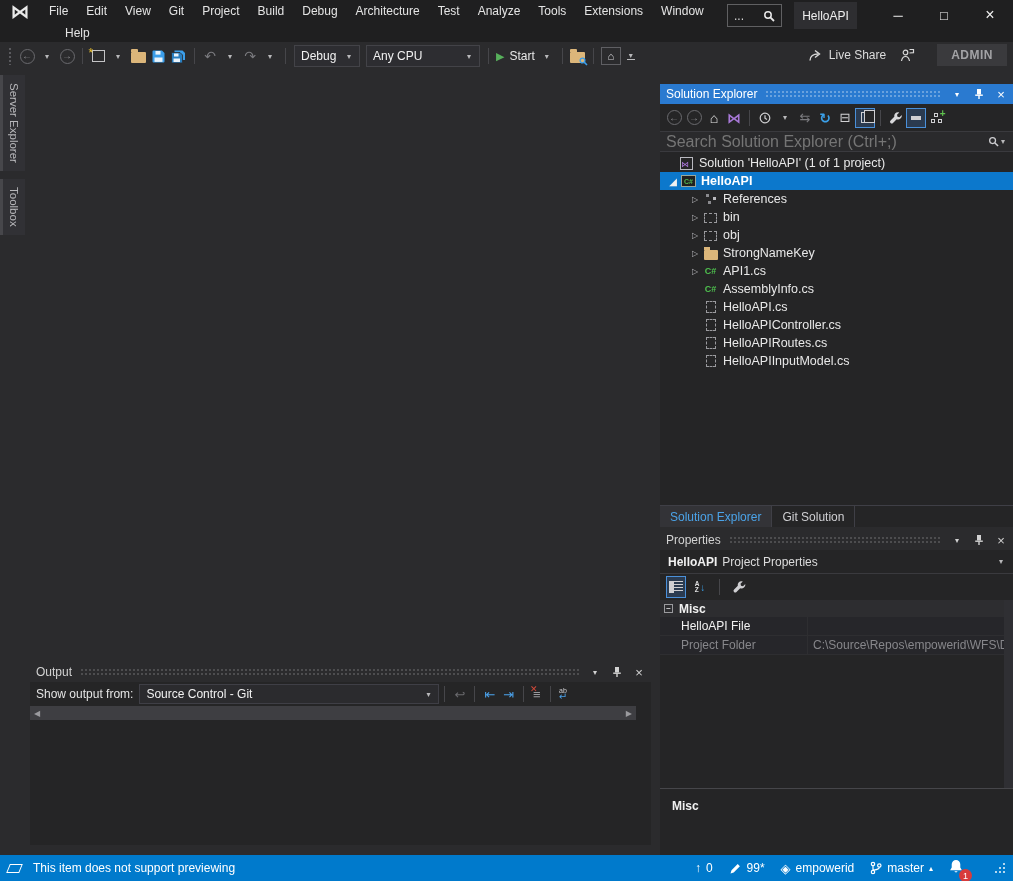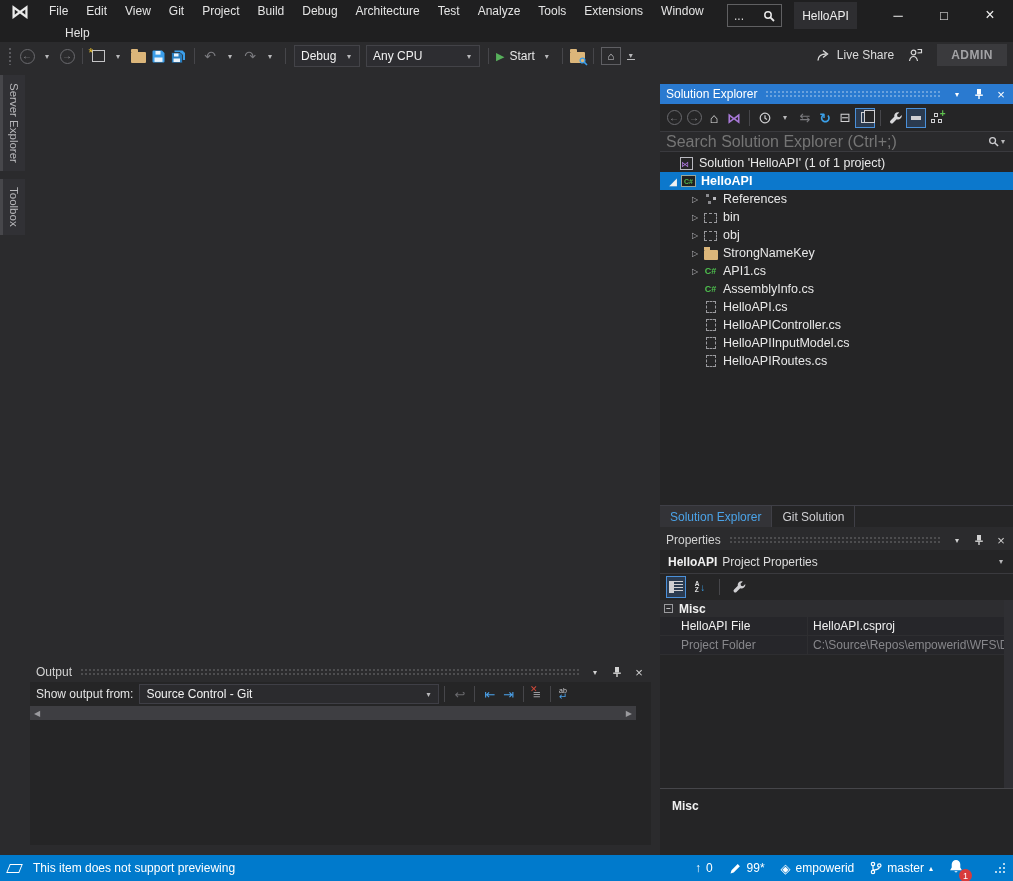--- a/index.html
+++ b/index.html
@@ -46,21 +46,21 @@
   .newproj{width:13px;height:12px;border:1px solid #c4c4c6;position:relative;background:#2b2b2d;}
   .newproj::after{content:"*";position:absolute;left:-4px;top:-5px;color:#f0c530;font-size:12px;}
   .folder{width:15px;height:11px;background:#dcb67a;border-radius:1px;position:relative;margin-top:3px;}
   .folder::before{content:"";position:absolute;left:0;top:-3px;width:7px;height:3px;background:#dcb67a;border-radius:1px 1px 0 0;}
   .browser-box{width:20px;height:18px;border:1px solid #5f5f63;display:inline-flex;align-items:center;justify-content:center;color:#cfcfd2;font-size:11px;}
   .overflow{display:inline-flex;flex-direction:column;align-items:center;margin-left:4px;}
   .overflow .caret{line-height:5px;}
   .overflow .bar{width:8px;height:1px;background:#b9b9bb;margin-top:1px;}
   .tb-right{position:absolute;right:6px;top:44px;display:flex;align-items:center;gap:14px;}
   .admin-btn{background:#3a3a3d;color:#a3a3a6;font-weight:bold;letter-spacing:.5px;
-     padding:4px 14px;}
+     padding:4px 14px;margin-left:8px;}
 
   
   .leftstrip{left:0;top:70px;width:25px;height:785px;background:#2b2b2d;display:flex;flex-direction:column;gap:8px;padding-top:5px;}
   .side-tab{writing-mode:vertical-rl;color:#b7b7ba;background:#313135;border-left:3px solid #47474b;
      padding:8px 2px;font-size:11.5px;display:flex;align-items:center;justify-content:center;}
 
   
   .panel{background:#252526;display:flex;flex-direction:column;}
   .phead{height:20px;display:flex;align-items:center;padding:0 4px 0 6px;gap:6px;flex:0 0 auto;}
   .phead.blue{background:#2a7ad0;color:#ffffff;}
@@ -445,28 +445,28 @@
         <span class="ticon">
             <span class="dash-file"></span>
           </span>
         <span>HelloAPIController.cs</span>
       </div>
       <div class="trow lv2">
         <span class="exp"></span>
         <span class="ticon">
             <span class="dash-file"></span>
           </span>
+        <span>HelloAPIRoutes.cs</span>
+      </div>
+      <div class="trow lv2">
+        <span class="exp"></span>
+        <span class="ticon">
+            <span class="dash-file"></span>
+          </span>
         <span>HelloAPIInputModel.cs</span>
-      </div>
-      <div class="trow lv2">
-        <span class="exp"></span>
-        <span class="ticon">
-            <span class="dash-file"></span>
-          </span>
-        <span>HelloAPIRoutes.cs</span>
       </div>
     </div>
     <div class="se-tabs">
       <span class="se-tab active">Solution Explorer</span>
       <span class="se-tab">Git Solution</span>
     </div>
   </div>
 
   <div class="abs panel props">
     <div class="phead gray">
@@ -506,21 +506,20 @@
       </span>
     </div>
     <div class="grid">
       <div class="cat-row">
         <span class="exp-box">−</span>
         <span>Misc</span>
       </div>
       <div class="prow">
         <div></div>
         <div class="pname">HelloAPI File</div>
-        <div class="pval">HelloAPI.csproj</div>
       </div>
       <div class="prow ro">
         <div></div>
         <div class="pname">Project Folder</div>
         <div class="pval">C:\Source\Repos\empowerid\WFS\D</div>
       </div>
       <div class="grid-scroll"></div>
     </div>
     <div class="props-desc">
       <div class="desc-title">Misc</div>

